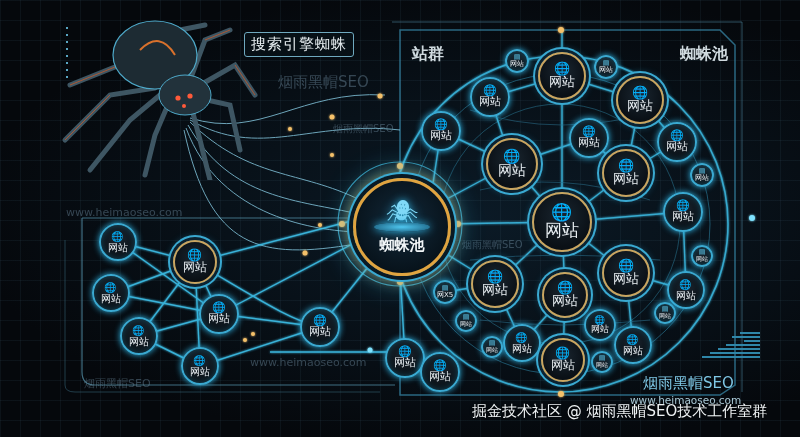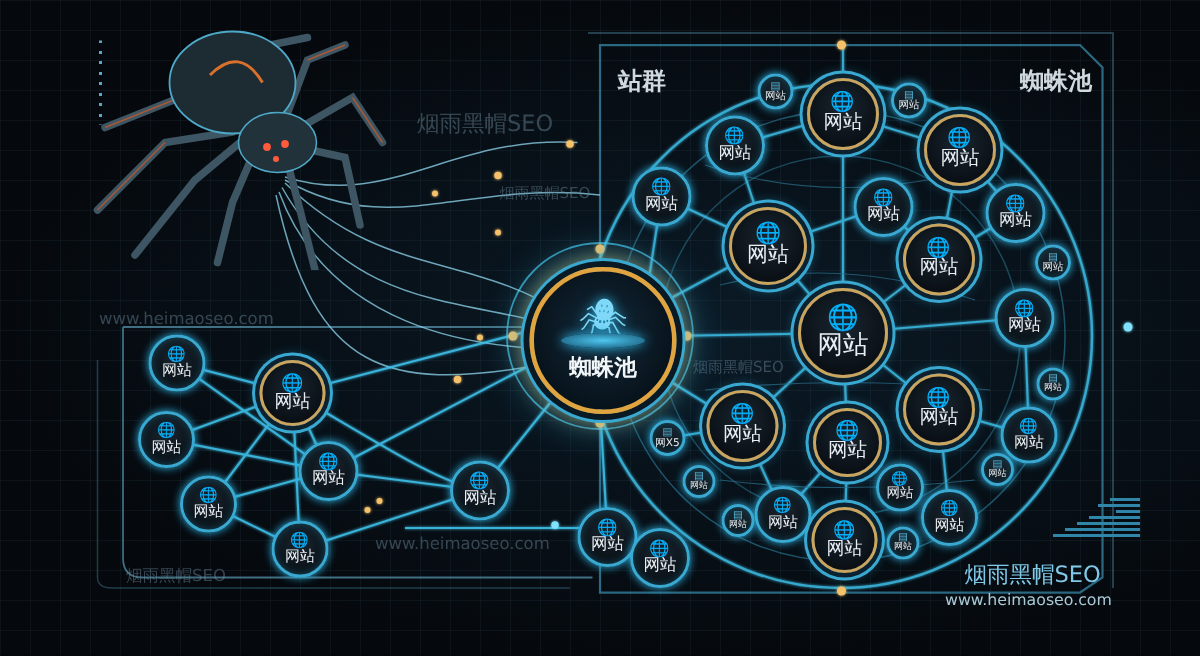--- a/index.html
+++ b/index.html
@@ -173,20 +173,21 @@
         <path d="M175 55 L195 85"></path>
     </g>
     <ellipse cx="95" cy="45" rx="42" ry="34" fill="#1d2b33" stroke="#4ea9c9" stroke-width="1.2"></ellipse>
     <path d="M80 40 Q100 20 115 45" stroke="#d9712c" stroke-width="2" fill="none"></path>
     <ellipse cx="125" cy="85" rx="26" ry="20" fill="#22323b" stroke="#4ea9c9" stroke-width="1"></ellipse>
     <circle cx="118" cy="88" r="2.6" fill="#ff5a3a"></circle>
     <circle cx="130" cy="86" r="2.6" fill="#ff5a3a"></circle>
     <circle cx="124" cy="96" r="2" fill="#ff5a3a"></circle>
   </svg>
 
+  <div class="label-box">搜索引擎蜘蛛</div>
 
   <div class="title-tl">站群</div>
   <div class="title-tr">蜘蛛池</div>
 
   <div class="wm" style="left:278px;top:73px;font-size:15px;">烟雨黑帽SEO</div>
   <div class="wm" style="left:333px;top:122px;font-size:10px;">烟雨黑帽SEO</div>
   <div class="wm" style="left:66px;top:206px;font-size:11px;">www.heimaoseo.com</div>
   <div class="wm" style="left:250px;top:356px;font-size:11px;">www.heimaoseo.com</div>
   <div class="wm" style="left:84px;top:376px;font-size:11px;">烟雨黑帽SEO</div>
   <div class="wm" style="left:462px;top:238px;font-size:10px;">烟雨黑帽SEO</div>
@@ -350,13 +351,14 @@
       <div style="width:28px"></div>
       <div style="width:16px"></div>
       <div style="width:34px"></div>
       <div style="width:42px"></div>
       <div style="width:50px"></div>
       <div style="width:58px"></div>
   </div>
 
   <div class="brand">烟雨黑帽SEO</div>
   <div class="brand-url">www.heimaoseo.com</div>
+  <div class="credit">掘金技术社区 @ 烟雨黑帽SEO技术工作室群</div>
 </div>
 
 </body></html>

